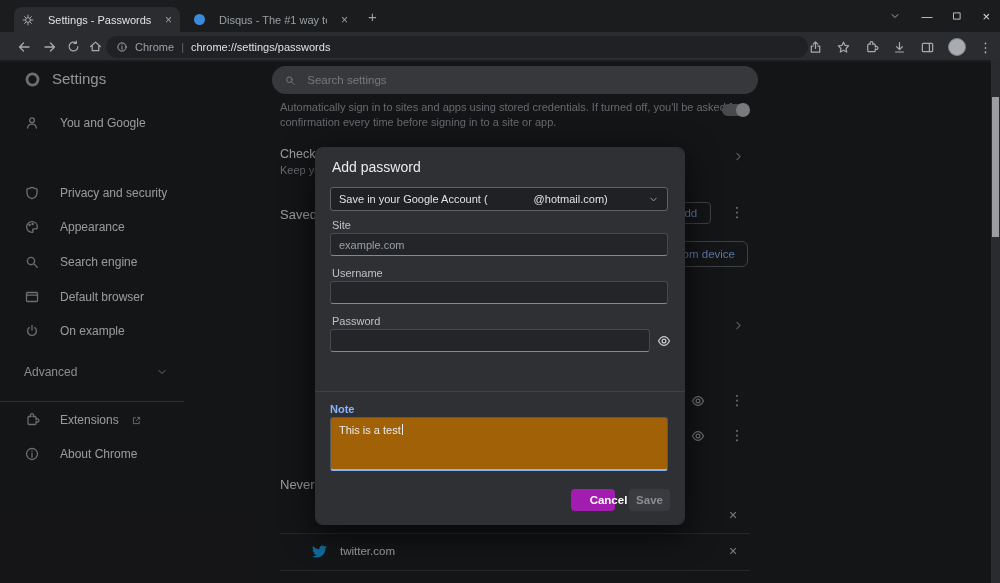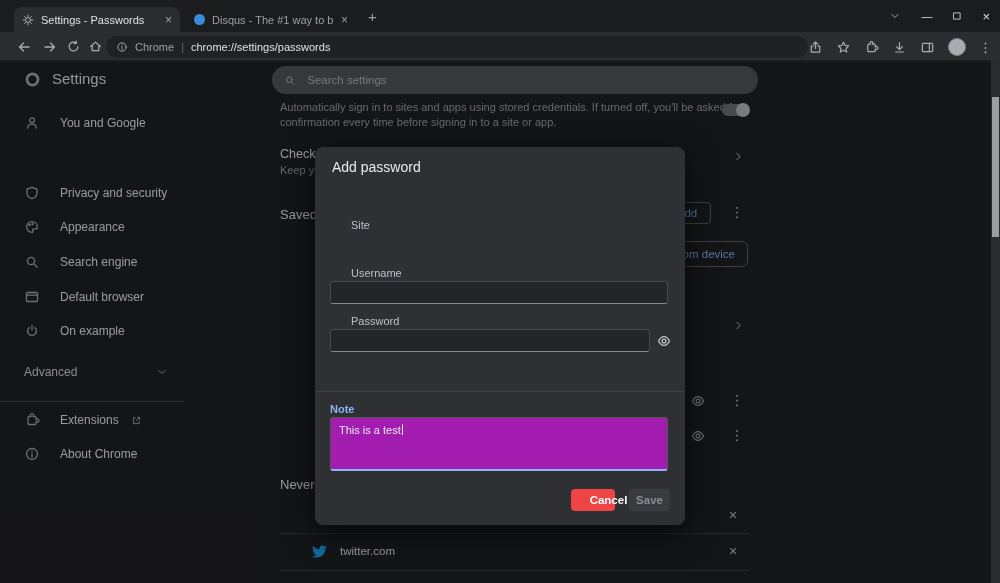--- a/index.html
+++ b/index.html
@@ -4,21 +4,21 @@
 <style>
   html,body{margin:0;padding:0;background:#111;}
   .screen{position:relative;width:1000px;height:583px;background:#202124;overflow:hidden;
           font-family:"Liberation Sans",sans-serif;color:#e8eaed;}
   .abs{position:absolute;}
   svg.ic{stroke:#a6a9ae;fill:none;stroke-width:1.3;stroke-linecap:round;stroke-linejoin:round;display:block;}
 
   
   .titlebar{position:absolute;left:0;top:0;width:1000px;height:32px;background:#1b1c1e;}
   .tab{position:absolute;top:7px;height:25px;border-radius:8px 8px 0 0;display:flex;align-items:center;
-       gap:7px;padding:0 8px;font-size:11px;box-sizing:border-box;cursor:default;}
+       gap:14px;padding:0 8px;font-size:11px;box-sizing:border-box;cursor:default;}
   .tab.active{left:14px;width:166px;background:#2b2c2f;color:#dfe1e5;}
   .tab.inactive{left:186px;width:170px;color:#9aa0a6;}
   .tab-title{flex:1;white-space:nowrap;overflow:hidden;}
   .tab-close{color:#9aa0a6;font-size:12px;line-height:1;}
   .favicon-disqus{width:11px;height:11px;border-radius:50%;background:#3a8bdd;flex:none;}
   .new-tab{position:absolute;left:368px;top:8px;color:#9aa0a6;font-size:15px;}
   .win-controls{position:absolute;right:10px;top:3px;display:flex;gap:20px;align-items:center;height:26px;color:#dfe1e5;}
   .win-controls span{font-size:11px;}
 
   
@@ -75,39 +75,39 @@
   .sb-thumb{position:absolute;right:1px;top:97px;width:7px;height:140px;background:#9b9da0;z-index:7;}
 
   
   .dialog{position:absolute;left:315px;top:147px;width:370px;height:378px;background:#2f3034;border-radius:8px;
           box-shadow:0 8px 32px rgba(0,0,0,0.7);z-index:10;}
   .dlg-title{position:absolute;left:17px;top:12px;font-size:14px;color:#e8eaed;text-align:right;}
   .dlg-select{position:absolute;left:15px;top:40px;width:338px;height:24px;background:#202124;border:1px solid #606266;
               border-radius:3px;display:flex;align-items:center;font-size:11px;color:#dfe1e5;padding:0 8px;box-sizing:border-box;}
   .sel-suffix{margin-left:46px;}
   .sel-caret{margin-left:auto;}
-  .fld-label{position:absolute;left:17px;font-size:11px;color:#bdc1c6;margin-left:19px;}
+  .fld-label{position:absolute;left:17px;font-size:11px;color:#bdc1c6;}
   .fld-input{position:absolute;left:15px;width:338px;height:23px;background:#232528;border:1px solid #47484c;
              border-bottom:1px solid #86898d;border-radius:3px;box-sizing:border-box;font-size:11px;color:#e8eaed;
              padding:0 8px;outline:none;font-family:"Liberation Sans",sans-serif;}
   .fld-input::placeholder{color:#9aa0a6;}
   .lab-site{top:72px}.inp-site{top:86px}
   .lab-user{top:120px}.inp-user{top:134px}
   .lab-pass{top:168px}.inp-pass{top:182px;width:320px;}
   .eye-dlg{position:absolute;left:341px;top:186px;}
   .helper{position:absolute;left:18px;top:222px;font-size:10.5px;color:#9aa0a6;}
   .dlg-div{position:absolute;left:0;top:244px;width:370px;height:1px;background:#404145;}
   .note-label{position:absolute;left:15px;top:256px;font-size:11px;color:#8ab4f8;font-weight:bold;}
-  .note-box{position:absolute;left:15px;top:270px;width:338px;height:54px;background:#a21caf;border:1px solid #55575b;
+  .note-box{position:absolute;left:15px;top:270px;width:338px;height:54px;background:#a16207;border:1px solid #55575b;
             border-bottom:2px solid #8ab4f8;border-radius:3px;box-sizing:border-box;padding:6px 8px;font-size:11px;color:#e8eaed;}
   .caret{display:inline-block;width:1px;height:11px;background:#e8eaed;margin-left:1px;vertical-align:-1px;}
   .btn-row{position:absolute;left:256px;top:342px;display:flex;gap:14px;}
   .btn{height:22px;border:none;border-radius:4px;font-size:11.5px;font-weight:bold;display:flex;align-items:center;
        justify-content:center;font-family:"Liberation Sans",sans-serif;}
-  .btn-cancel{width:44px;background:#ef4444;color:#ffffff;padding-left:37px;}
+  .btn-cancel{width:44px;background:#a21caf;color:#ffffff;padding-left:37px;}
   .btn-save{width:41px;background:#3a3b3f;color:#8a8e94;}
 </style>
 </head>
 <body>
 
 <div class="screen">
 
   <div class="titlebar">
     <div class="tab active">
       <svg class="ic" width="12" height="12" viewBox="0 0 16 16">
@@ -305,22 +305,30 @@
   <span class="abs icon-x" style="left:729px;top:544px;">×</span>
   <div class="hairline" style="top:570px;"></div>
 
   <div class="dim"></div>
   <div class="sb-track"></div>
   <div class="sb-thumb"></div>
 
   <div class="dialog">
     <div class="dlg-title">Add password</div>
 
+    <div class="dlg-select">
+      <span>Save in your Google Account (</span>
+      <span class="sel-suffix">@hotmail.com)</span>
+      <svg class="ic sel-caret" width="11" height="11" viewBox="0 0 16 16">
+          <path d="M4 6l4 4 4-4"></path>
+        </svg>
+    </div>
 
     <div class="fld-label lab-site">Site</div>
+    <input class="fld-input inp-site" placeholder="example.com" style="">
 
     <div class="fld-label lab-user">Username</div>
     <input class="fld-input inp-user" style="">
 
     <div class="fld-label lab-pass">Password</div>
     <input class="fld-input inp-pass" type="password" style="">
     <svg class="ic eye-dlg" width="16" height="16" viewBox="0 0 16 16" style="stroke:#c4c7cb">
         <path d="M2.5 8c1.5-2.9 3.5-4.4 5.5-4.4S12 5.1 13.5 8c-1.5 2.9-3.5 4.4-5.5 4.4S4 10.9 2.5 8z"></path>
         <circle cx="8" cy="8" r="1.9"></circle>
       </svg>

